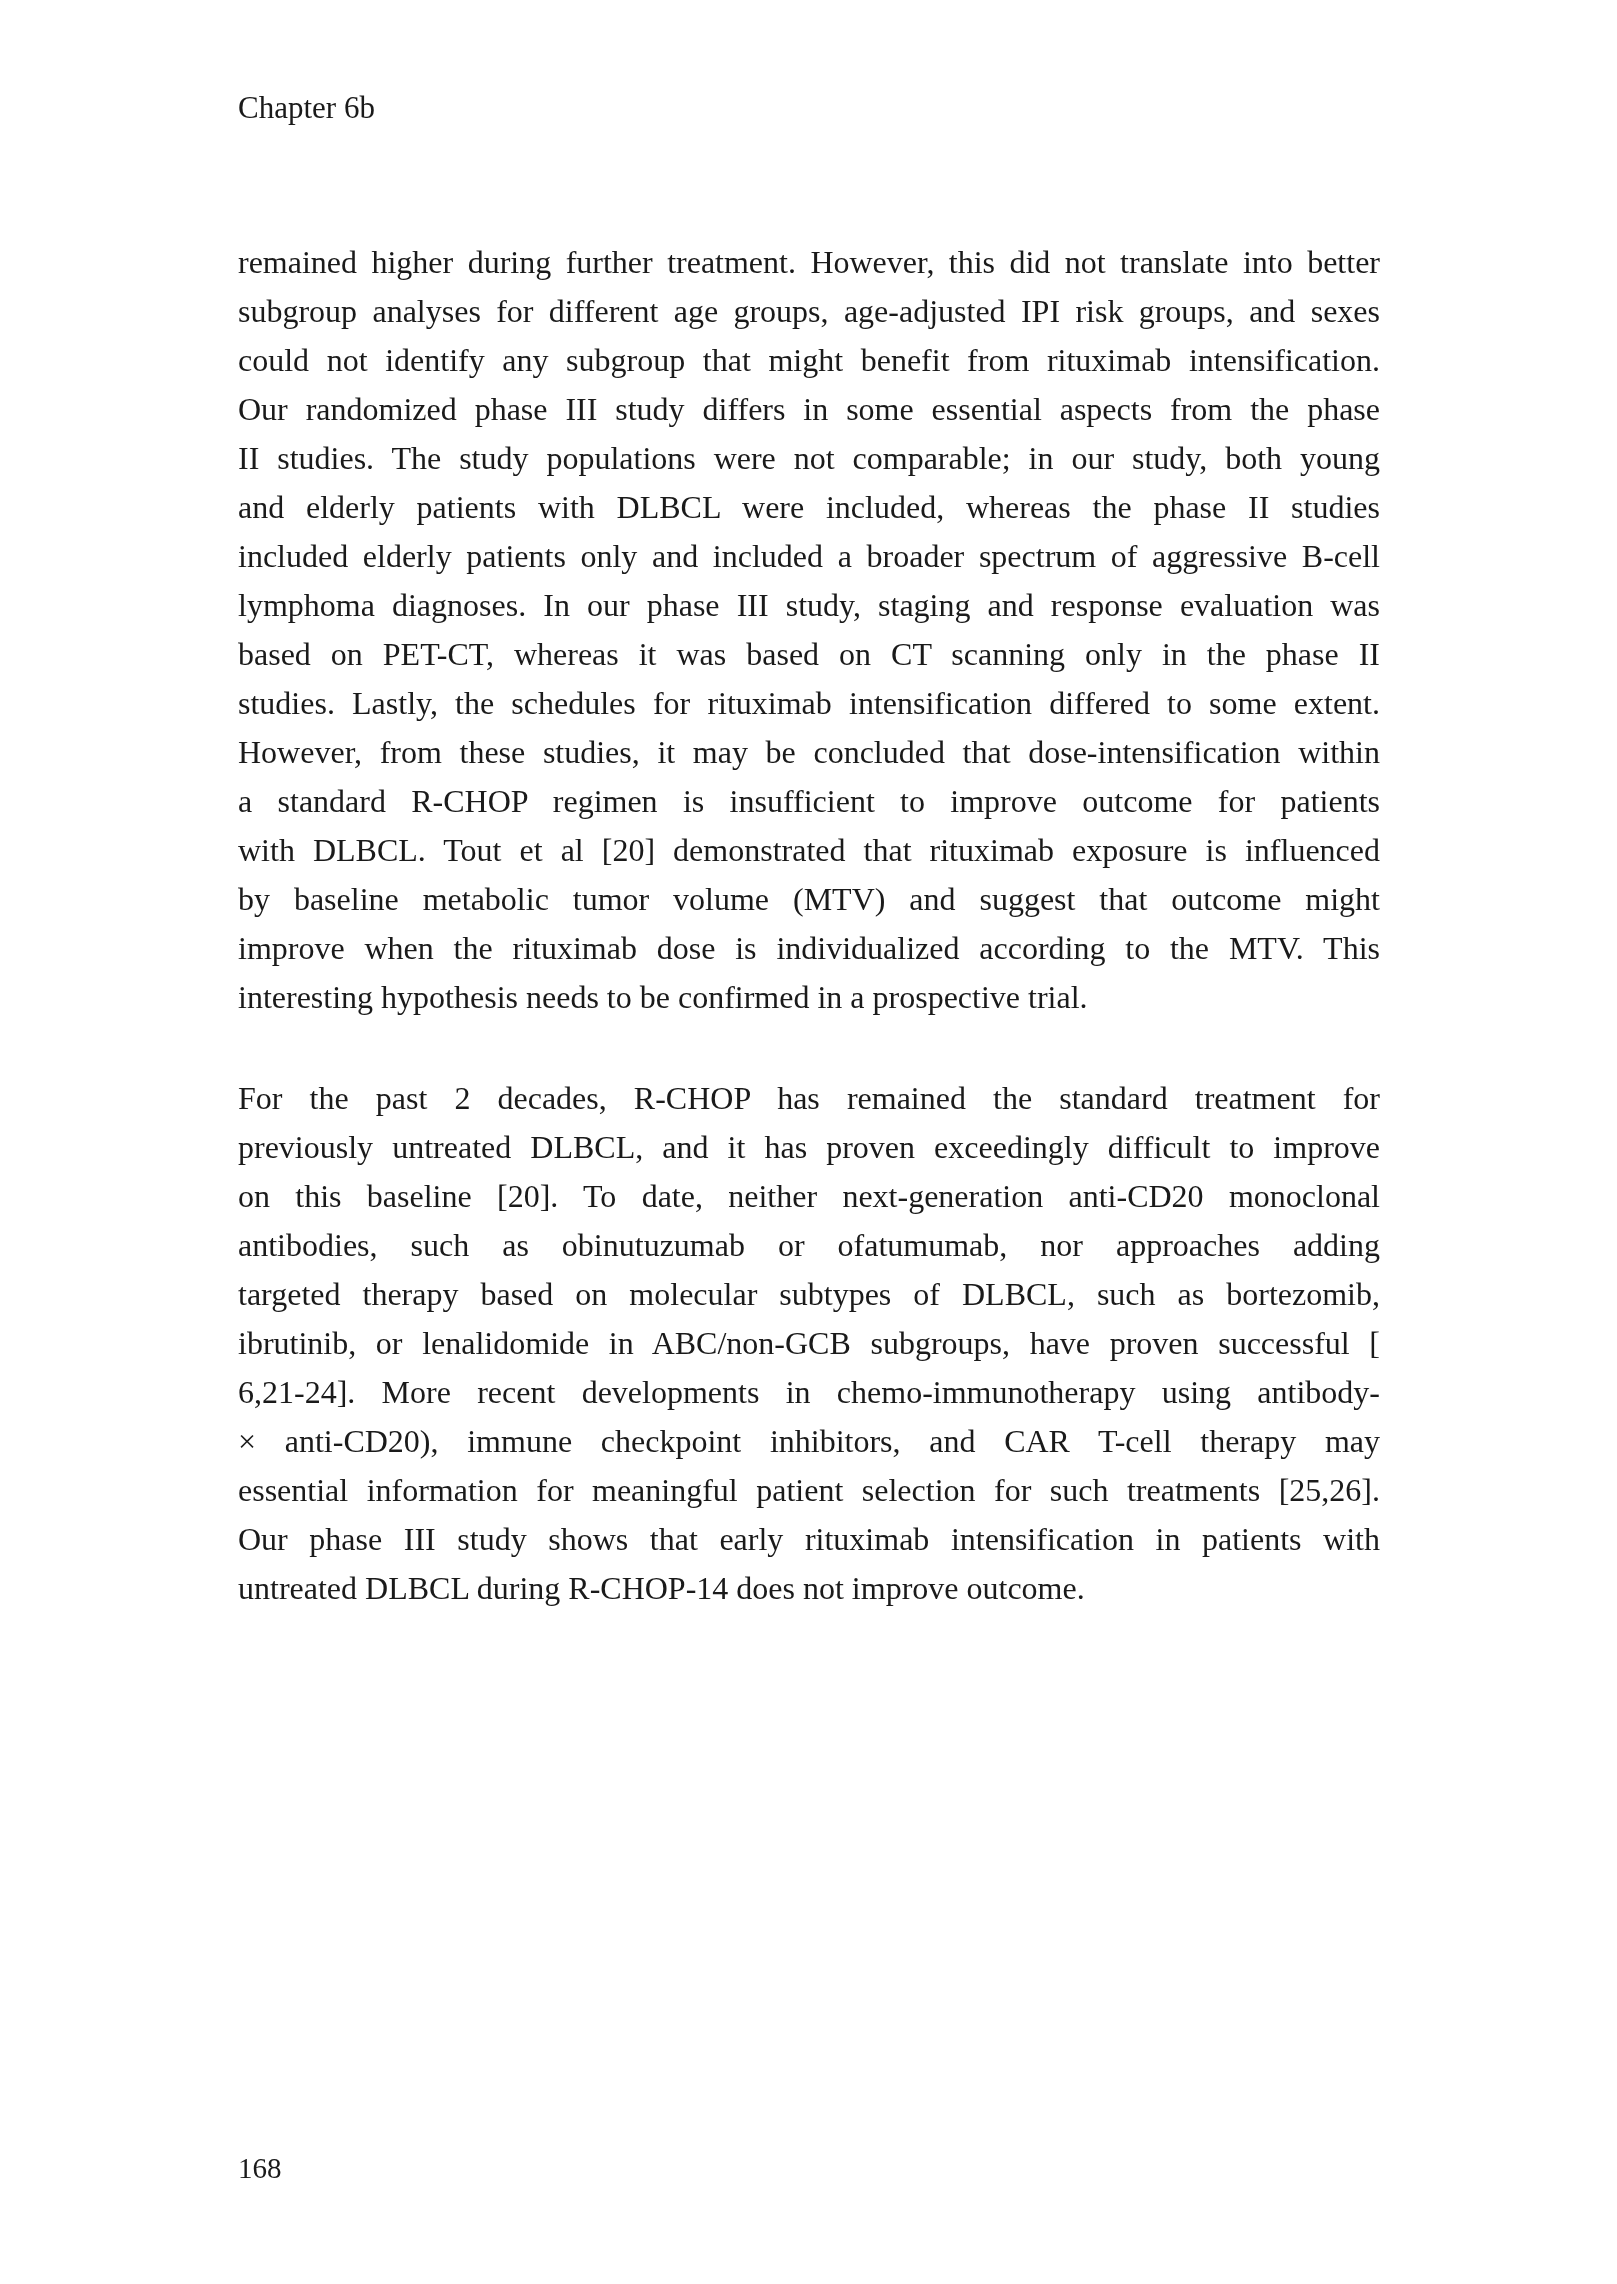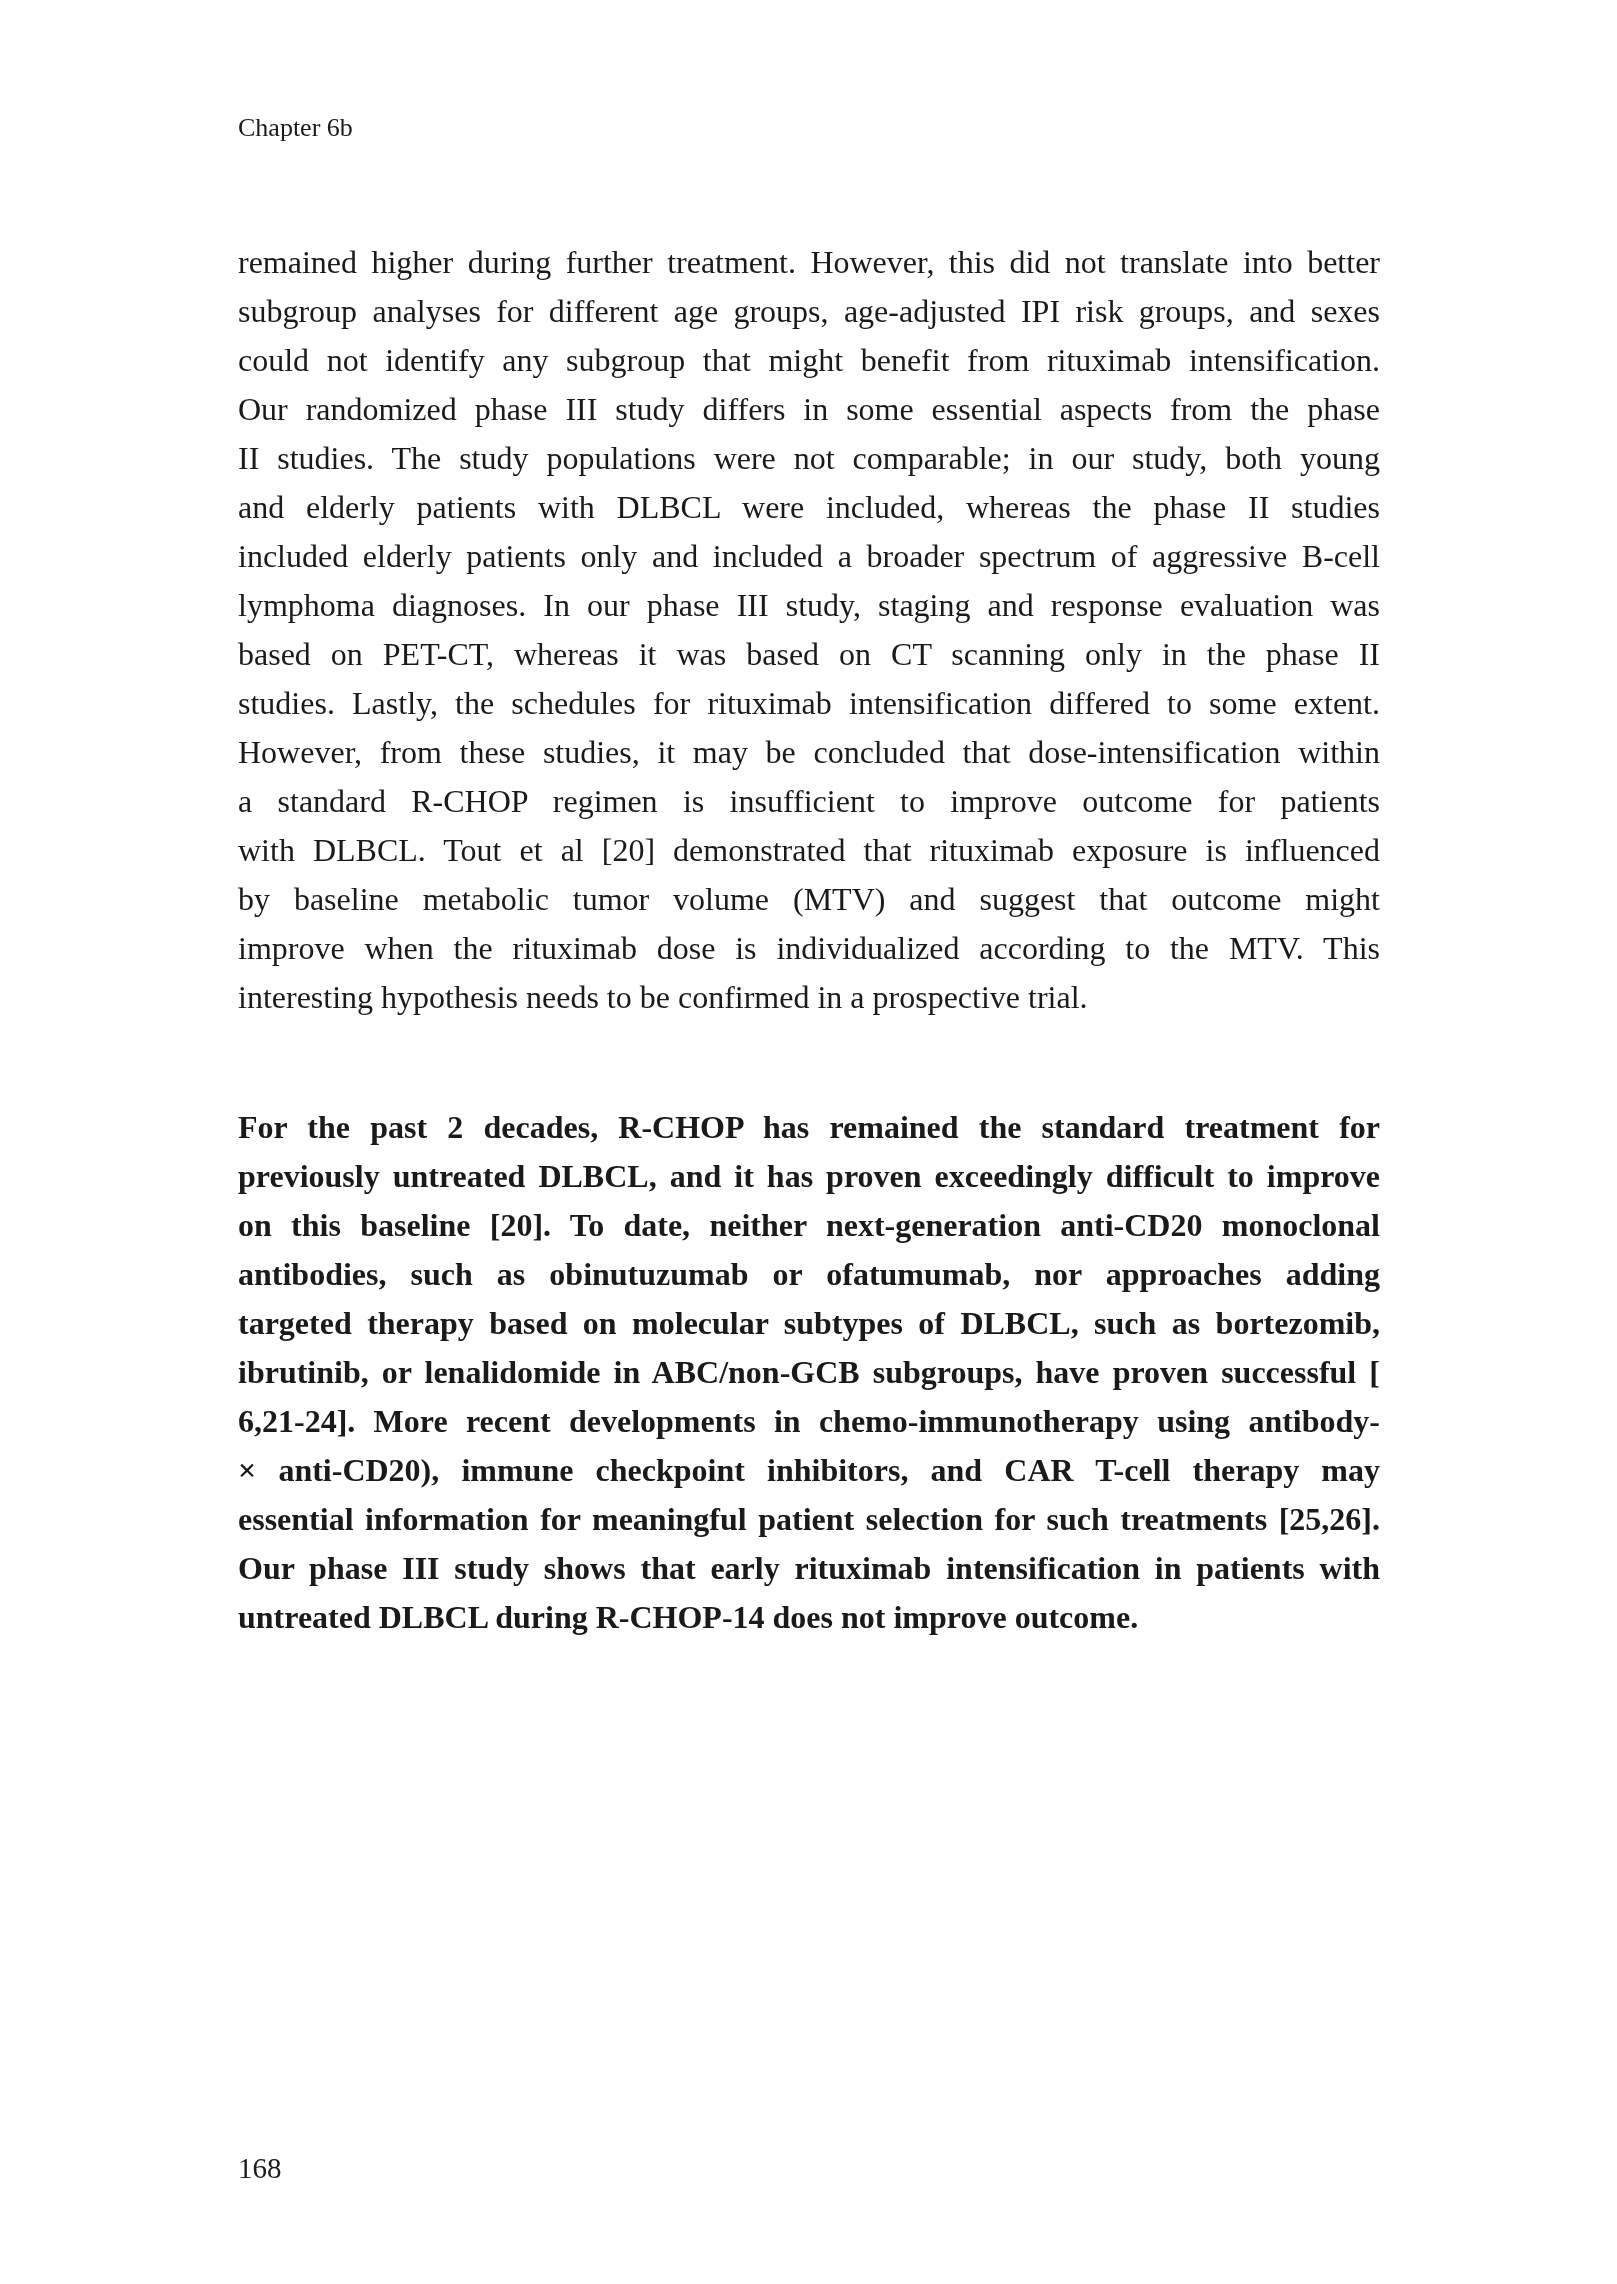--- a/index.html
+++ b/index.html
@@ -12,34 +12,32 @@
     background: #ffffff;
     position: relative;
     font-family: "Liberation Serif", serif;
     color: #1a1a1a;
     overflow: hidden;
   }
   .running-header {
     position: absolute;
     left: 238px;
     top: 85px;
-    font-size: 26px;
+    font-size: 31px;
     line-height: 46px;
     white-space: nowrap;
-    margin-top: 20px;
   }
   .body-text {
     position: absolute;
     left: 238px;
     top: 238px;
     width: 1142px;
   }
   .paragraph + .paragraph {
-    margin-top: 81px;
-    font-weight: bold;
+    margin-top: 52px;
   }
   .line {
     font-size: 32px;
     line-height: 49px;
     height: 49px;
     text-align: justify;
     text-align-last: justify;
     text-justify: inter-word;
     overflow: visible;
   }

